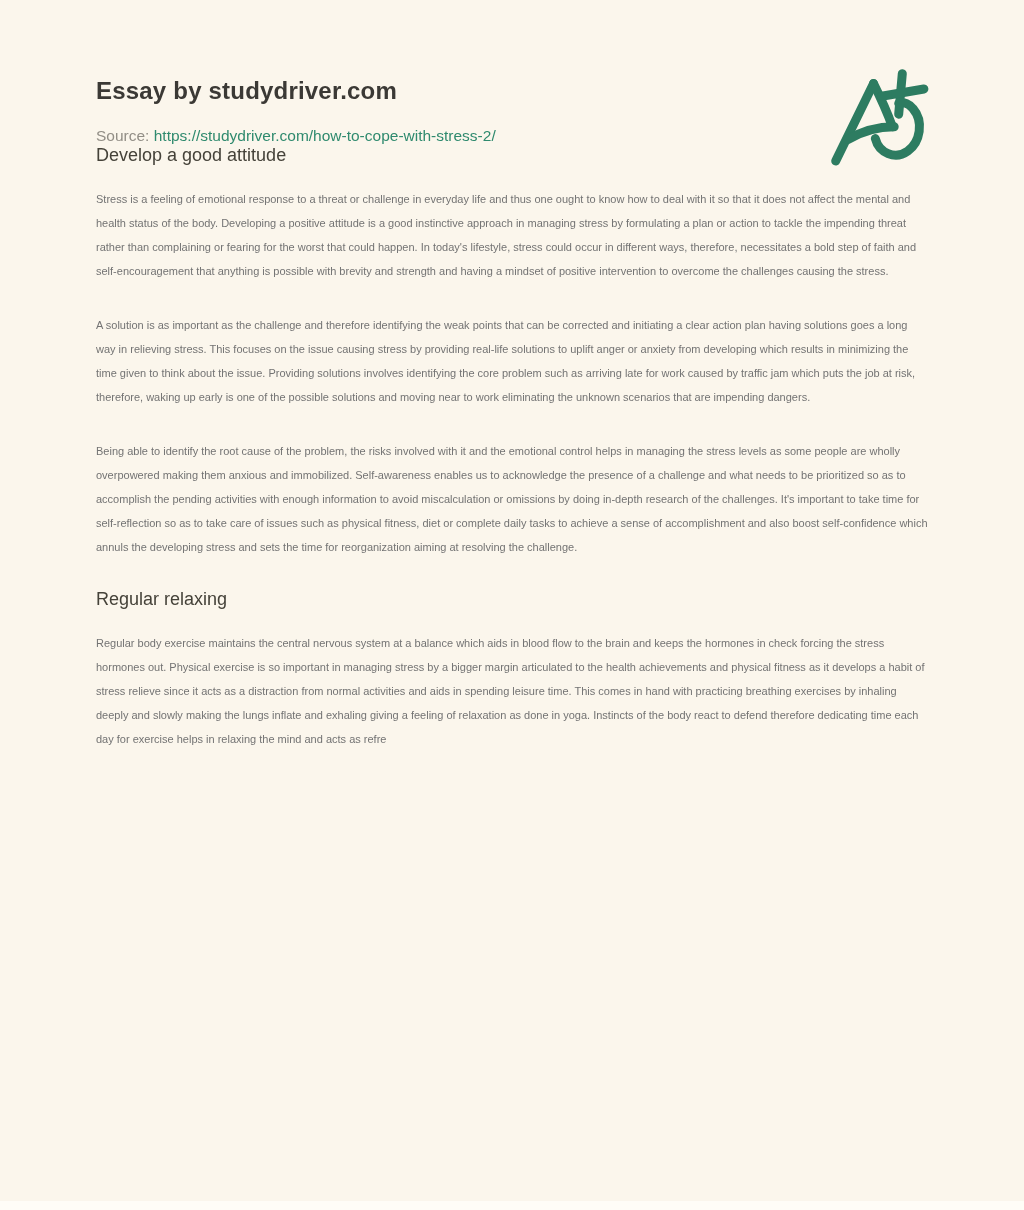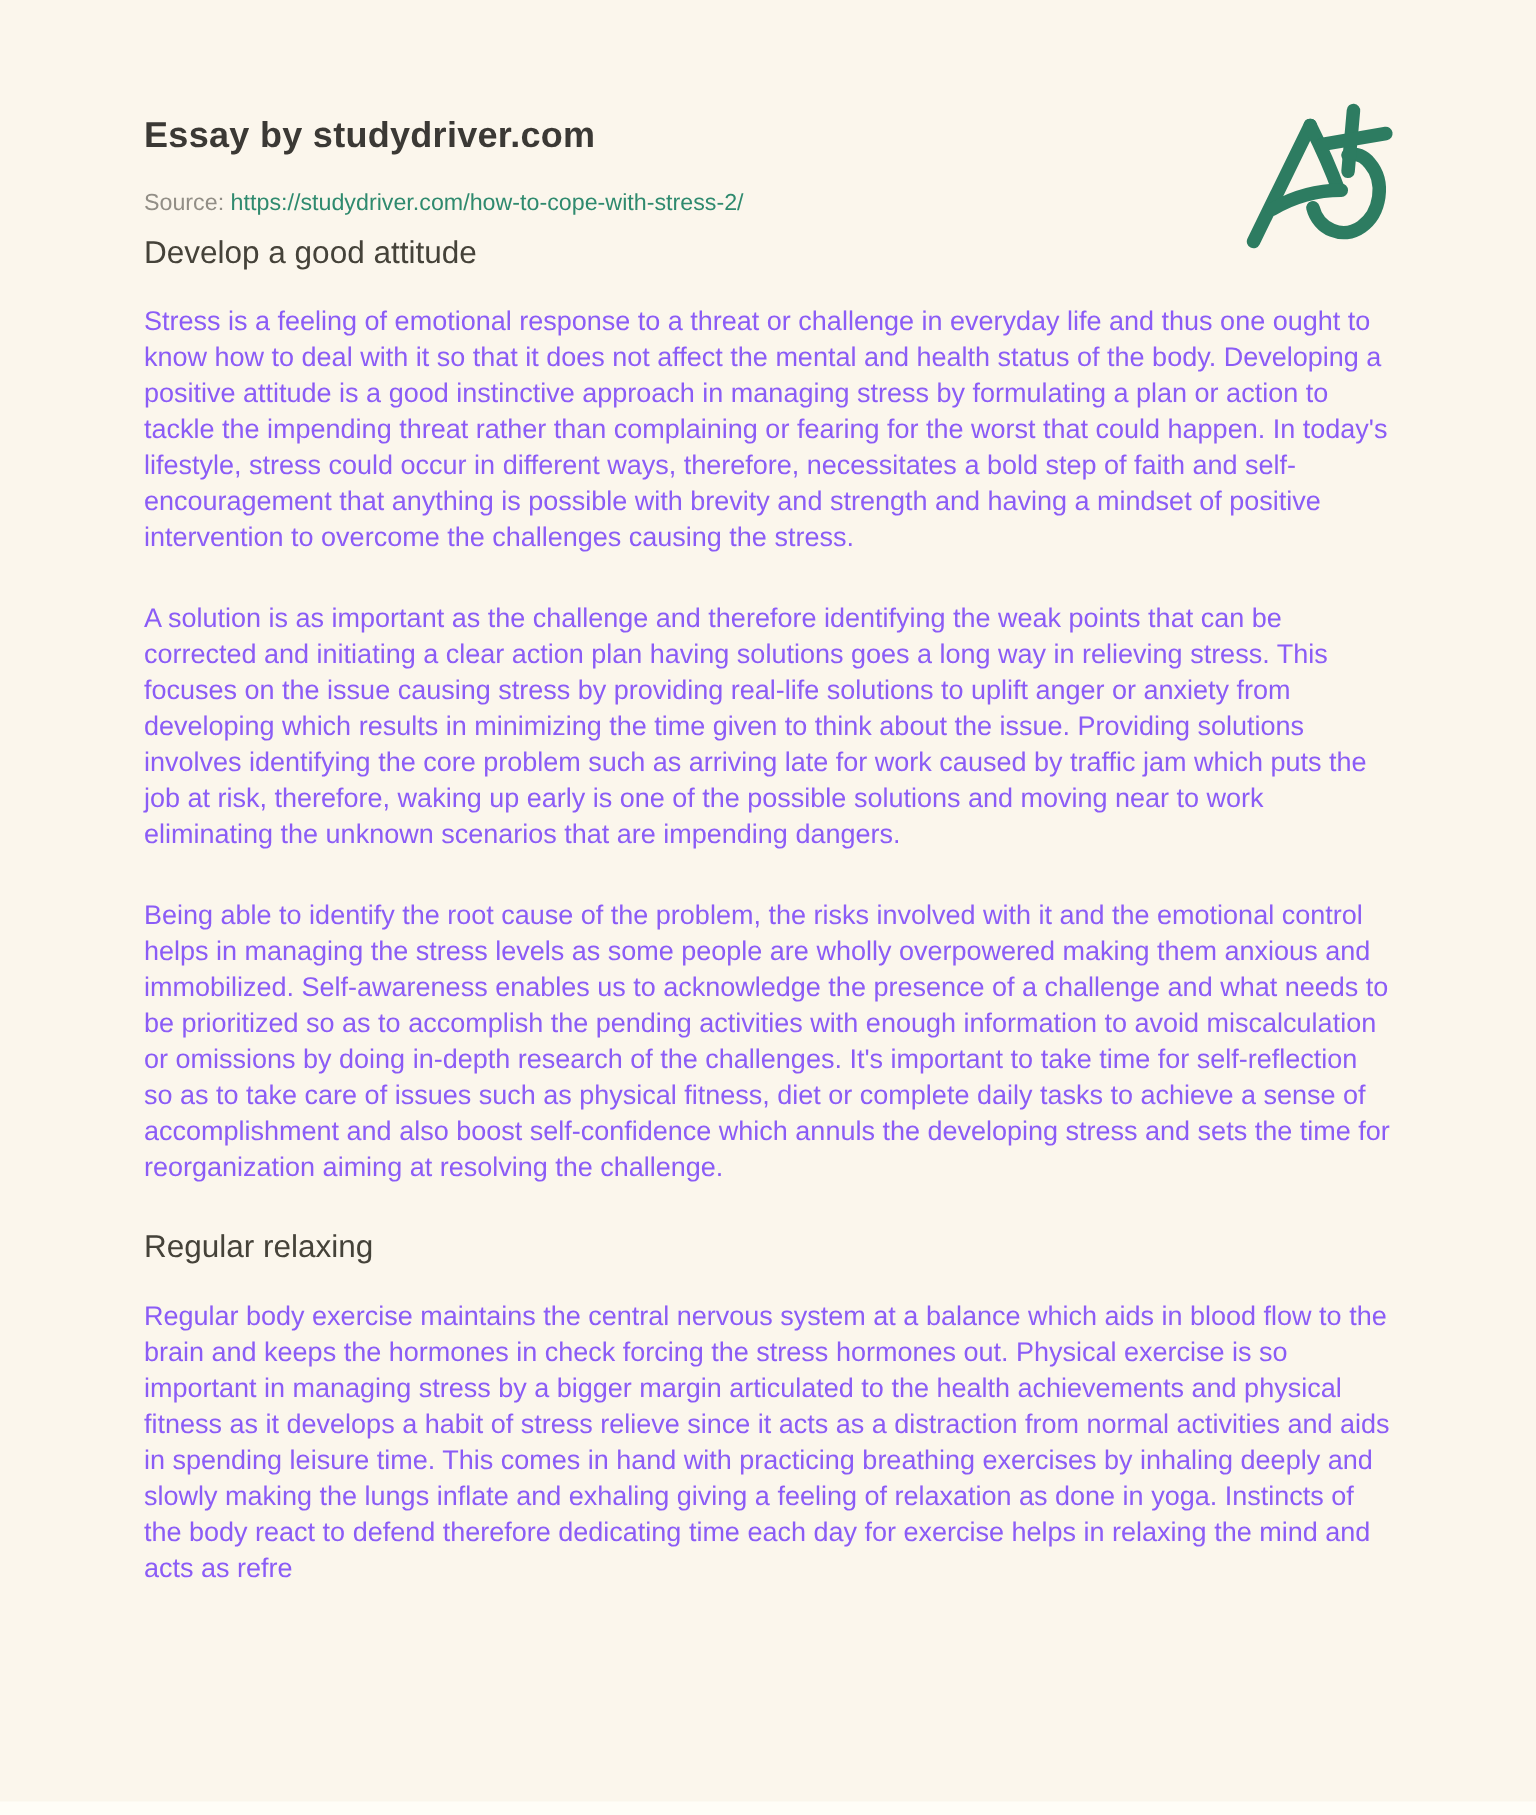--- a/index.html
+++ b/index.html
@@ -44,29 +44,29 @@
   
   .essay-title {
     margin-top: 114px;
     margin-bottom: 27px;
     font-size: 29px;
     font-weight: 700;
     color: #24221e;
     letter-spacing: 0.2px;
   }
   .section-heading {
-    font-size: 21px;
+    font-size: 18px;
     font-weight: 400;
     color: #454239;
-    margin: 12px 0 21px 0;
+    margin: 0 0 21px 0;
   }
   .section-body {
-    font-size: 18px;
+    font-size: 11px;
     line-height: 24px;
-    color: #8b5cf6;
+    color: #737373;
     margin: 0 0 30px 0;
     max-width: 836px;
   }
   
   .page-edge {
     position: absolute;
     left: 0; bottom: 0;
     width: 100%; height: 9px;
     background: #fffdf7;
   }

